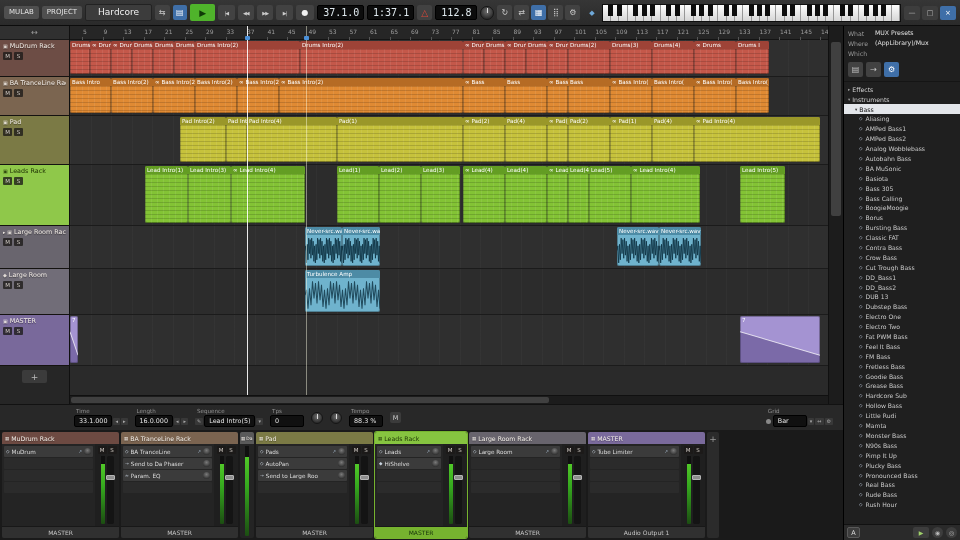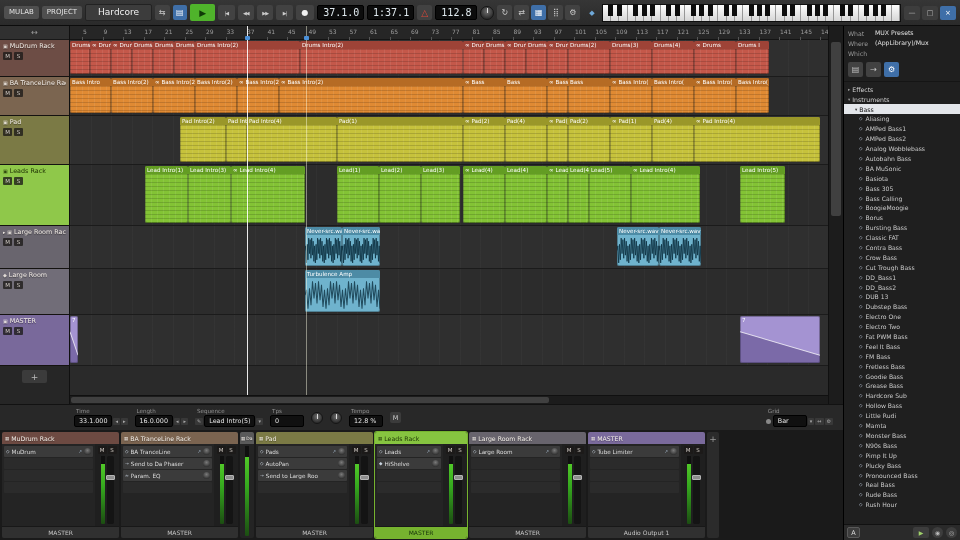--- a/index.html
+++ b/index.html
@@ -678,21 +678,21 @@
             <div class="lb">Tps</div>
             <div class="vrow">
               <div class="vbox">0</div>
             </div>
           </div>
           <div class="knob sm"></div>
           <div class="knob sm"></div>
           <div class="fld">
             <div class="lb">Tempo</div>
             <div class="vrow">
-              <div class="vbox">12.8 %</div>
+              <div class="vbox">88.3 %</div>
             </div>
           </div>
           <div class="mbtn">M</div>
           <div class="fld gridgrp">
             <div class="lb">Grid</div>
             <div class="vrow">
               <span class="gdot"></span>
               <div class="vbox">Bar</div>
               <span class="stp">▾</span>
               <span class="stp">↔</span>

